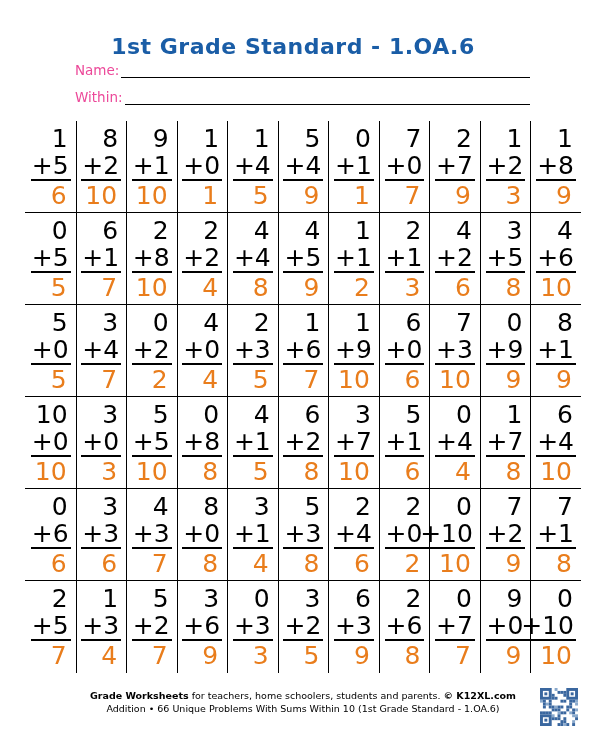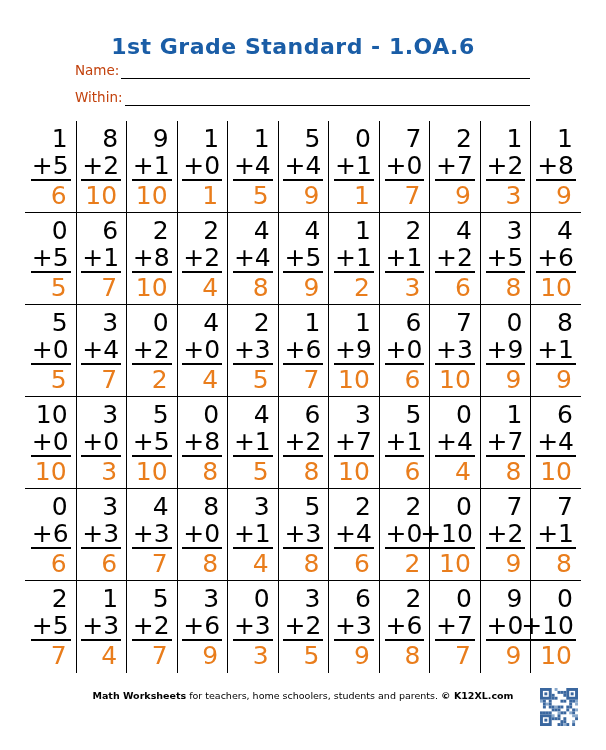--- a/index.html
+++ b/index.html
@@ -7,22 +7,22 @@
     width:606px;height:750px;position:relative;background:#ffffff;
     font-family:"DejaVu Sans","Liberation Sans",sans-serif;
     overflow:hidden;
   }
   .page-title{
     position:absolute;top:34px;left:0;width:586px;
     text-align:center;font-size:22px;font-weight:bold;color:#1a5da6;
     letter-spacing:0.5px;
   }
   .field-row{
-    position:absolute;left:75px;width:455px;display:flex;align-items:flex-end;
-    font-size:13.5px;color:#c2410c;
+    position:absolute;left:75px;width:455px;display:flex;align-items:flex-start;
+    font-size:13.5px;color:#ec4899;
   }
   .field-row .label{flex:0 0 auto;padding-bottom:1px;}
   .field-row .line{flex:1 1 auto;border-bottom:1px solid #000;height:15px;margin-left:2px;}
   #name-row{top:62px;}
   #remarks-row{top:89px;}
 
   .grid{
     position:absolute;top:121px;left:25px;width:556px;
   }
   .prow{
@@ -408,21 +408,22 @@
       </div>
       <div class="pcell">
         <div class="ptop">0</div>
         <div class="padd"><span>+</span><span>10</span></div>
         <div class="psum">10</div>
       </div>
     </div>
   </div>
 
 <div class="footer">
-  <div><b>Math Worksheets</b><span> for teachers, home schoolers, students and parents. </span><b>© K12XL.com</b></div>
+  <div><b>Grade Worksheets</b><span> for teachers, home schoolers, students and parents. </span><b>© K12XL.com</b></div>
+  <div>Addition • 66 Unique Problems With Sums Within 10 (1st Grade Standard - 1.OA.6)</div>
 </div>
 
 <svg class="qr" viewBox="0 0 13 13" aria-hidden="true">
     <rect x="5" y="0" width="1" height="1" fill="#8aa9cc"></rect>
     <rect x="6" y="1" width="1" height="1" fill="#3a679f"></rect>
     <rect x="7" y="1" width="1" height="1" fill="#3a679f"></rect>
     <rect x="8" y="1" width="1" height="1" fill="#3a679f"></rect>
     <rect x="4" y="2" width="1" height="1" fill="#3a679f"></rect>
     <rect x="8" y="2" width="1" height="1" fill="#3a679f"></rect>
     <rect x="4" y="3" width="1" height="1" fill="#3a679f"></rect>

